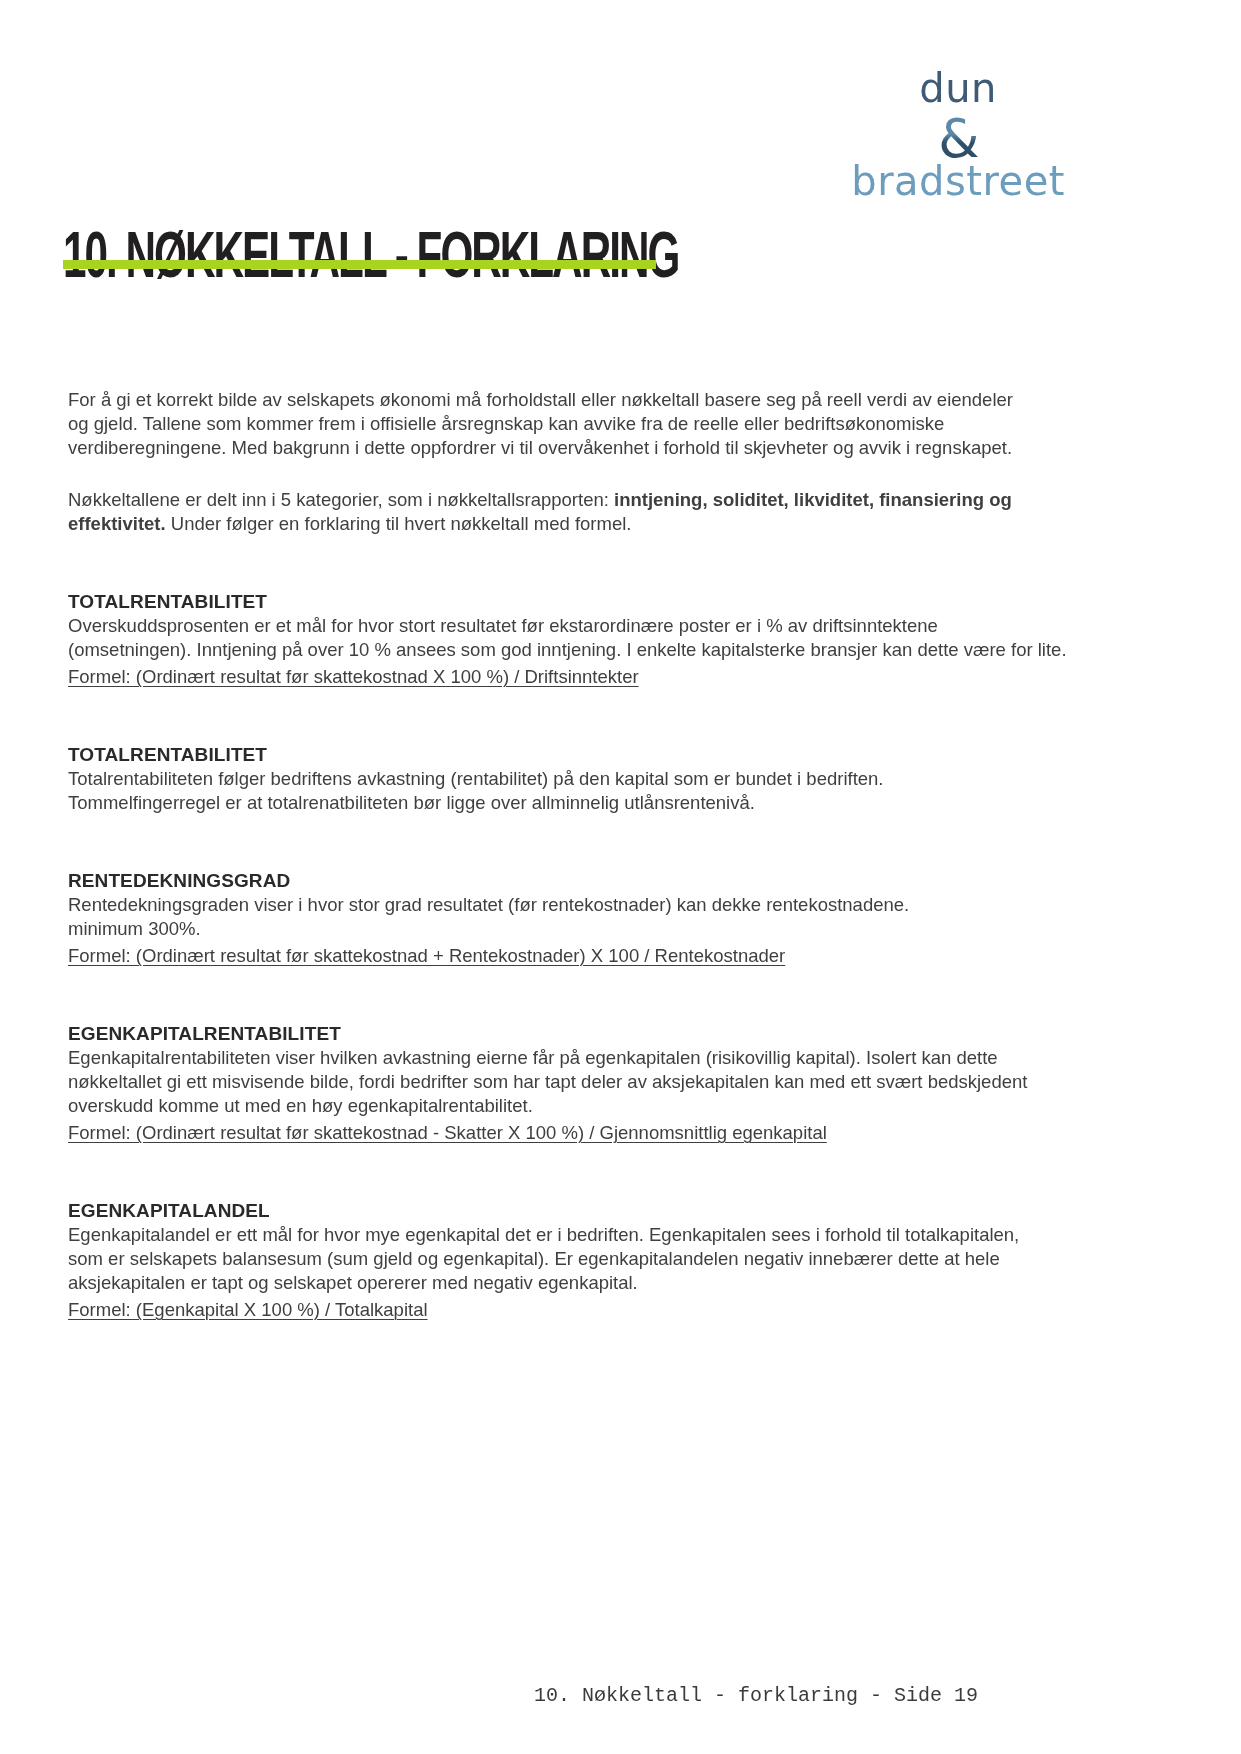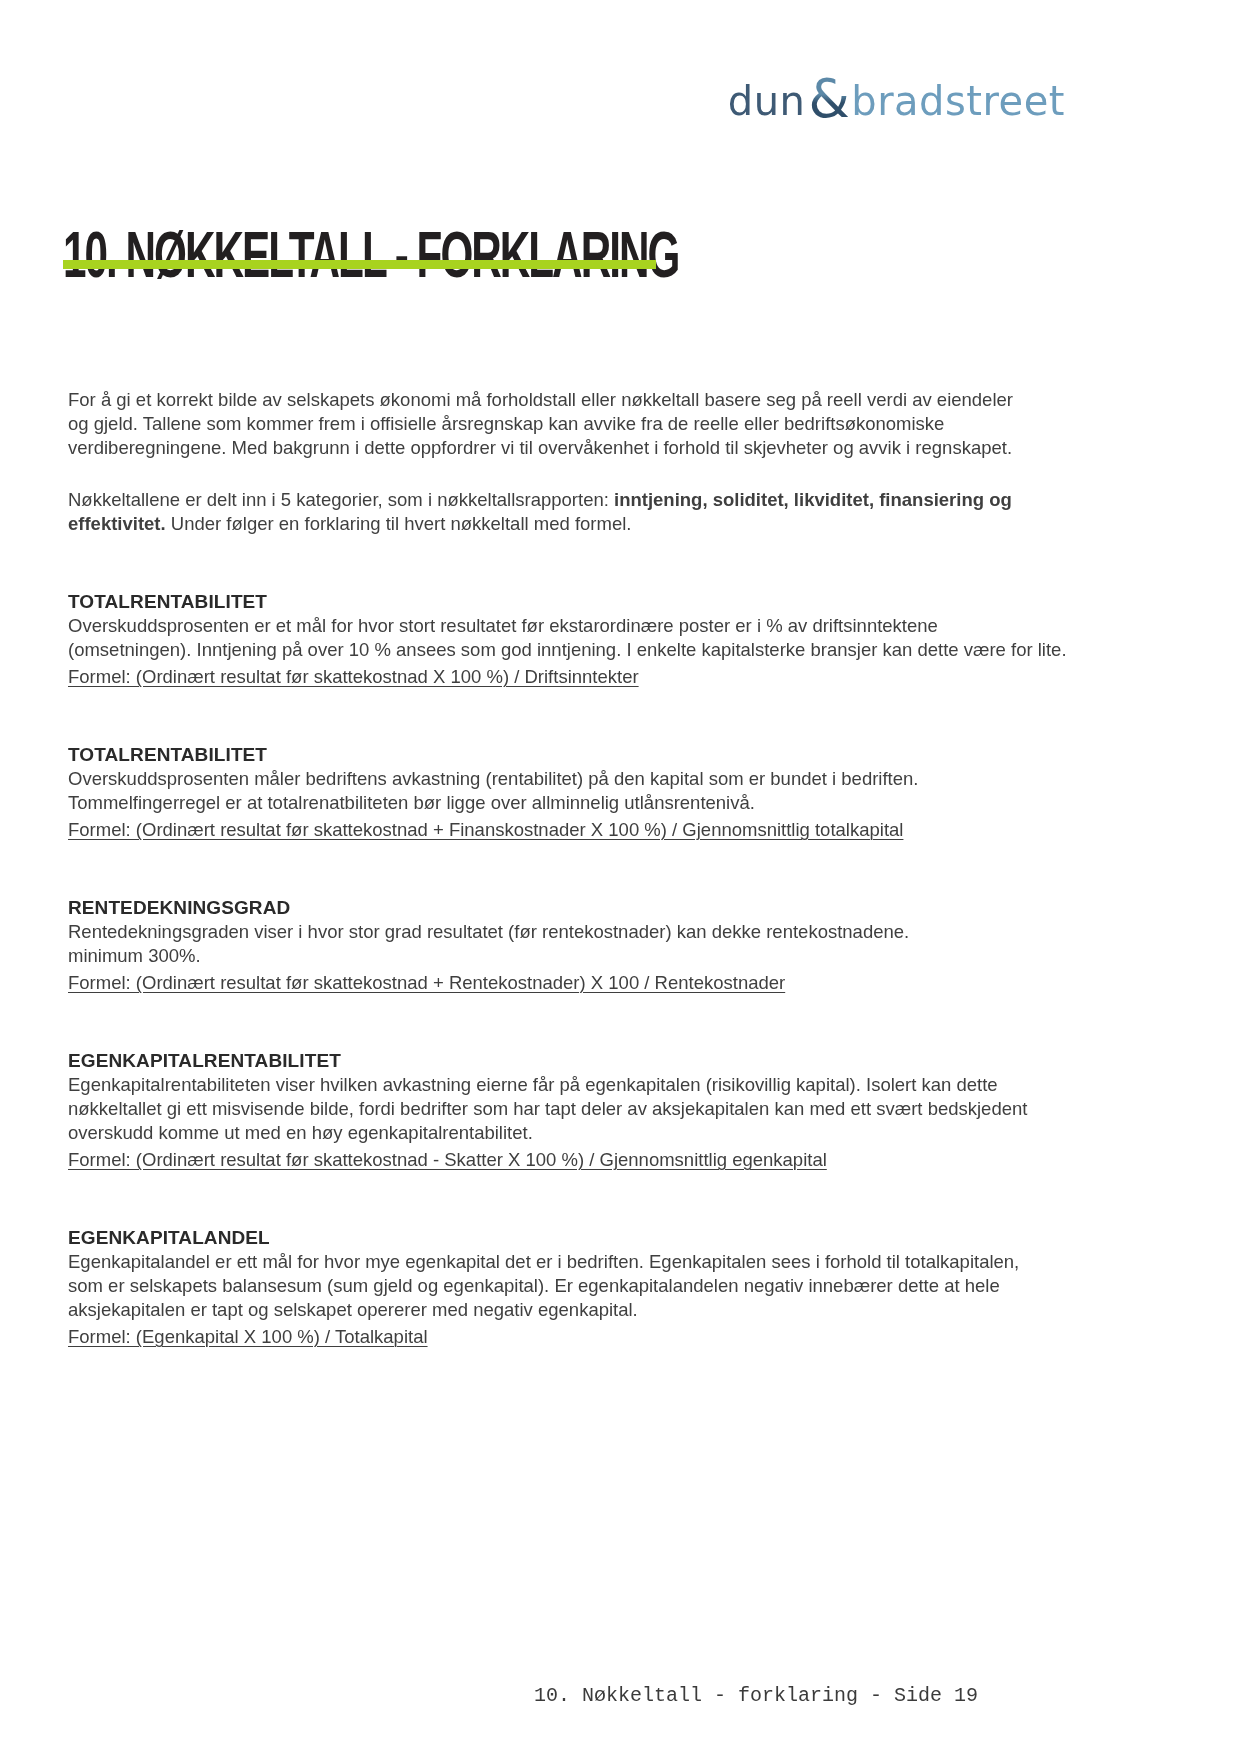--- a/index.html
+++ b/index.html
@@ -8,24 +8,25 @@
     background:#ffffff;
     position:relative;
     font-family:"Liberation Sans", sans-serif;
     color:#3f3f3f;
     overflow:hidden;
   }
   
   .logo{
     position:absolute;
     top:68px;right:176px;
-    display:flex;align-items:flex-end;
+    display:flex;align-items:center;
     font-family:"DejaVu Sans", sans-serif;
     letter-spacing:0.5px;
     user-select:none;
+    flex-direction:column;
   }
   .logo .word{font-size:40px;line-height:1;font-weight:400;}
   .logo .w1{color:#3e5a75;}
   .logo .w2{color:#6d9dbd;}
   .logo .amp{
     font-size:53px;line-height:1;font-weight:400;
     margin:0 1px 0 3px;
     position:relative;top:4px;
     background:linear-gradient(180deg,#5c89a8 0%,#5c89a8 42%,#2f4e6a 58%,#2f4e6a 100%);
     -webkit-background-clip:text;background-clip:text;
@@ -103,23 +104,22 @@
 
   <div class="section">
     <div class="section-heading">TOTALRENTABILITET</div>
     <div class="line">Overskuddsprosenten er et mål for hvor stort resultatet før ekstarordinære poster er i % av driftsinntektene</div>
     <div class="line">(omsetningen). Inntjening på over 10 % ansees som god inntjening. I enkelte kapitalsterke bransjer kan dette være for lite.</div>
     <div class="line formula">Formel: (Ordinært resultat før skattekostnad X 100 %) / Driftsinntekter</div>
   </div>
 
   <div class="section">
     <div class="section-heading">TOTALRENTABILITET</div>
-    <div class="line">Overskuddsprosenten måler bedriftens avkastning (rentabilitet) på den kapital som er bundet i bedriften.</div>
+    <div class="line">Totalrentabiliteten følger bedriftens avkastning (rentabilitet) på den kapital som er bundet i bedriften.</div>
     <div class="line">Tommelfingerregel er at totalrenatbiliteten bør ligge over allminnelig utlånsrentenivå.</div>
-    <div class="line formula">Formel: (Ordinært resultat før skattekostnad + Finanskostnader X 100 %) / Gjennomsnittlig totalkapital</div>
   </div>
 
   <div class="section">
     <div class="section-heading">RENTEDEKNINGSGRAD</div>
     <div class="line">Rentedekningsgraden viser i hvor stor grad resultatet (før rentekostnader) kan dekke rentekostnadene.</div>
     <div class="line">minimum 300%.</div>
     <div class="line formula">Formel: (Ordinært resultat før skattekostnad + Rentekostnader) X 100 / Rentekostnader</div>
   </div>
 
   <div class="section">

